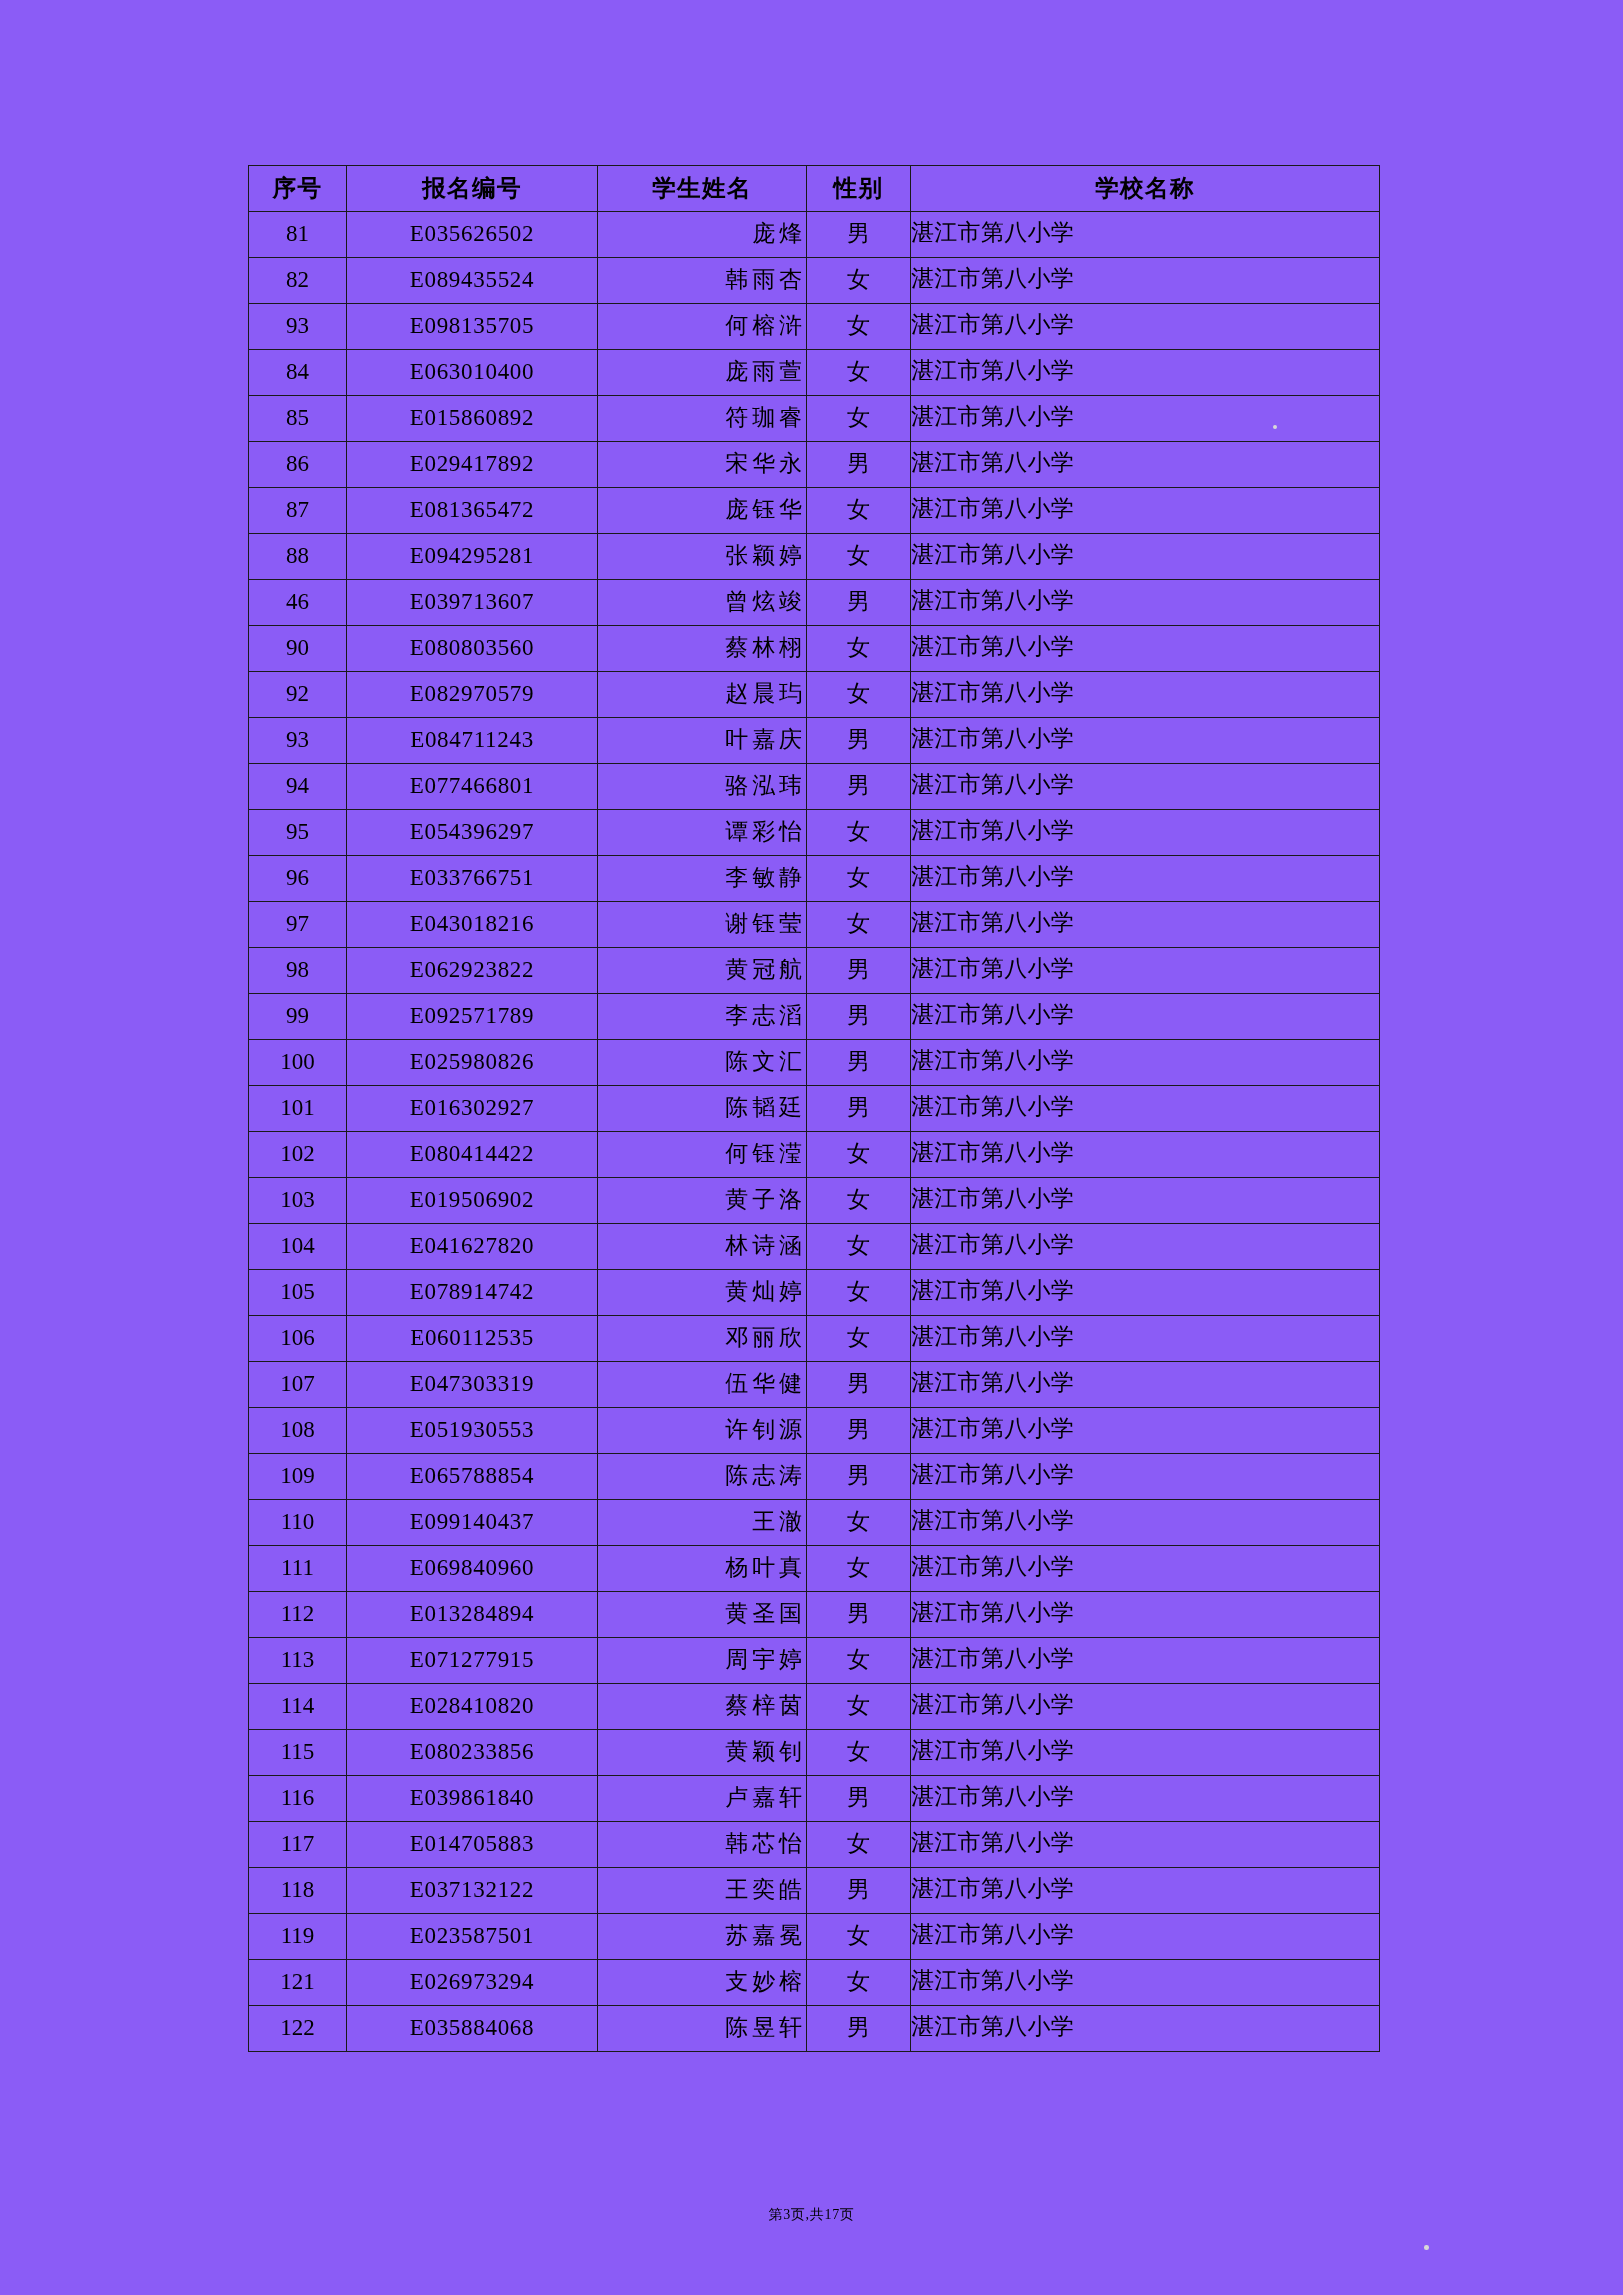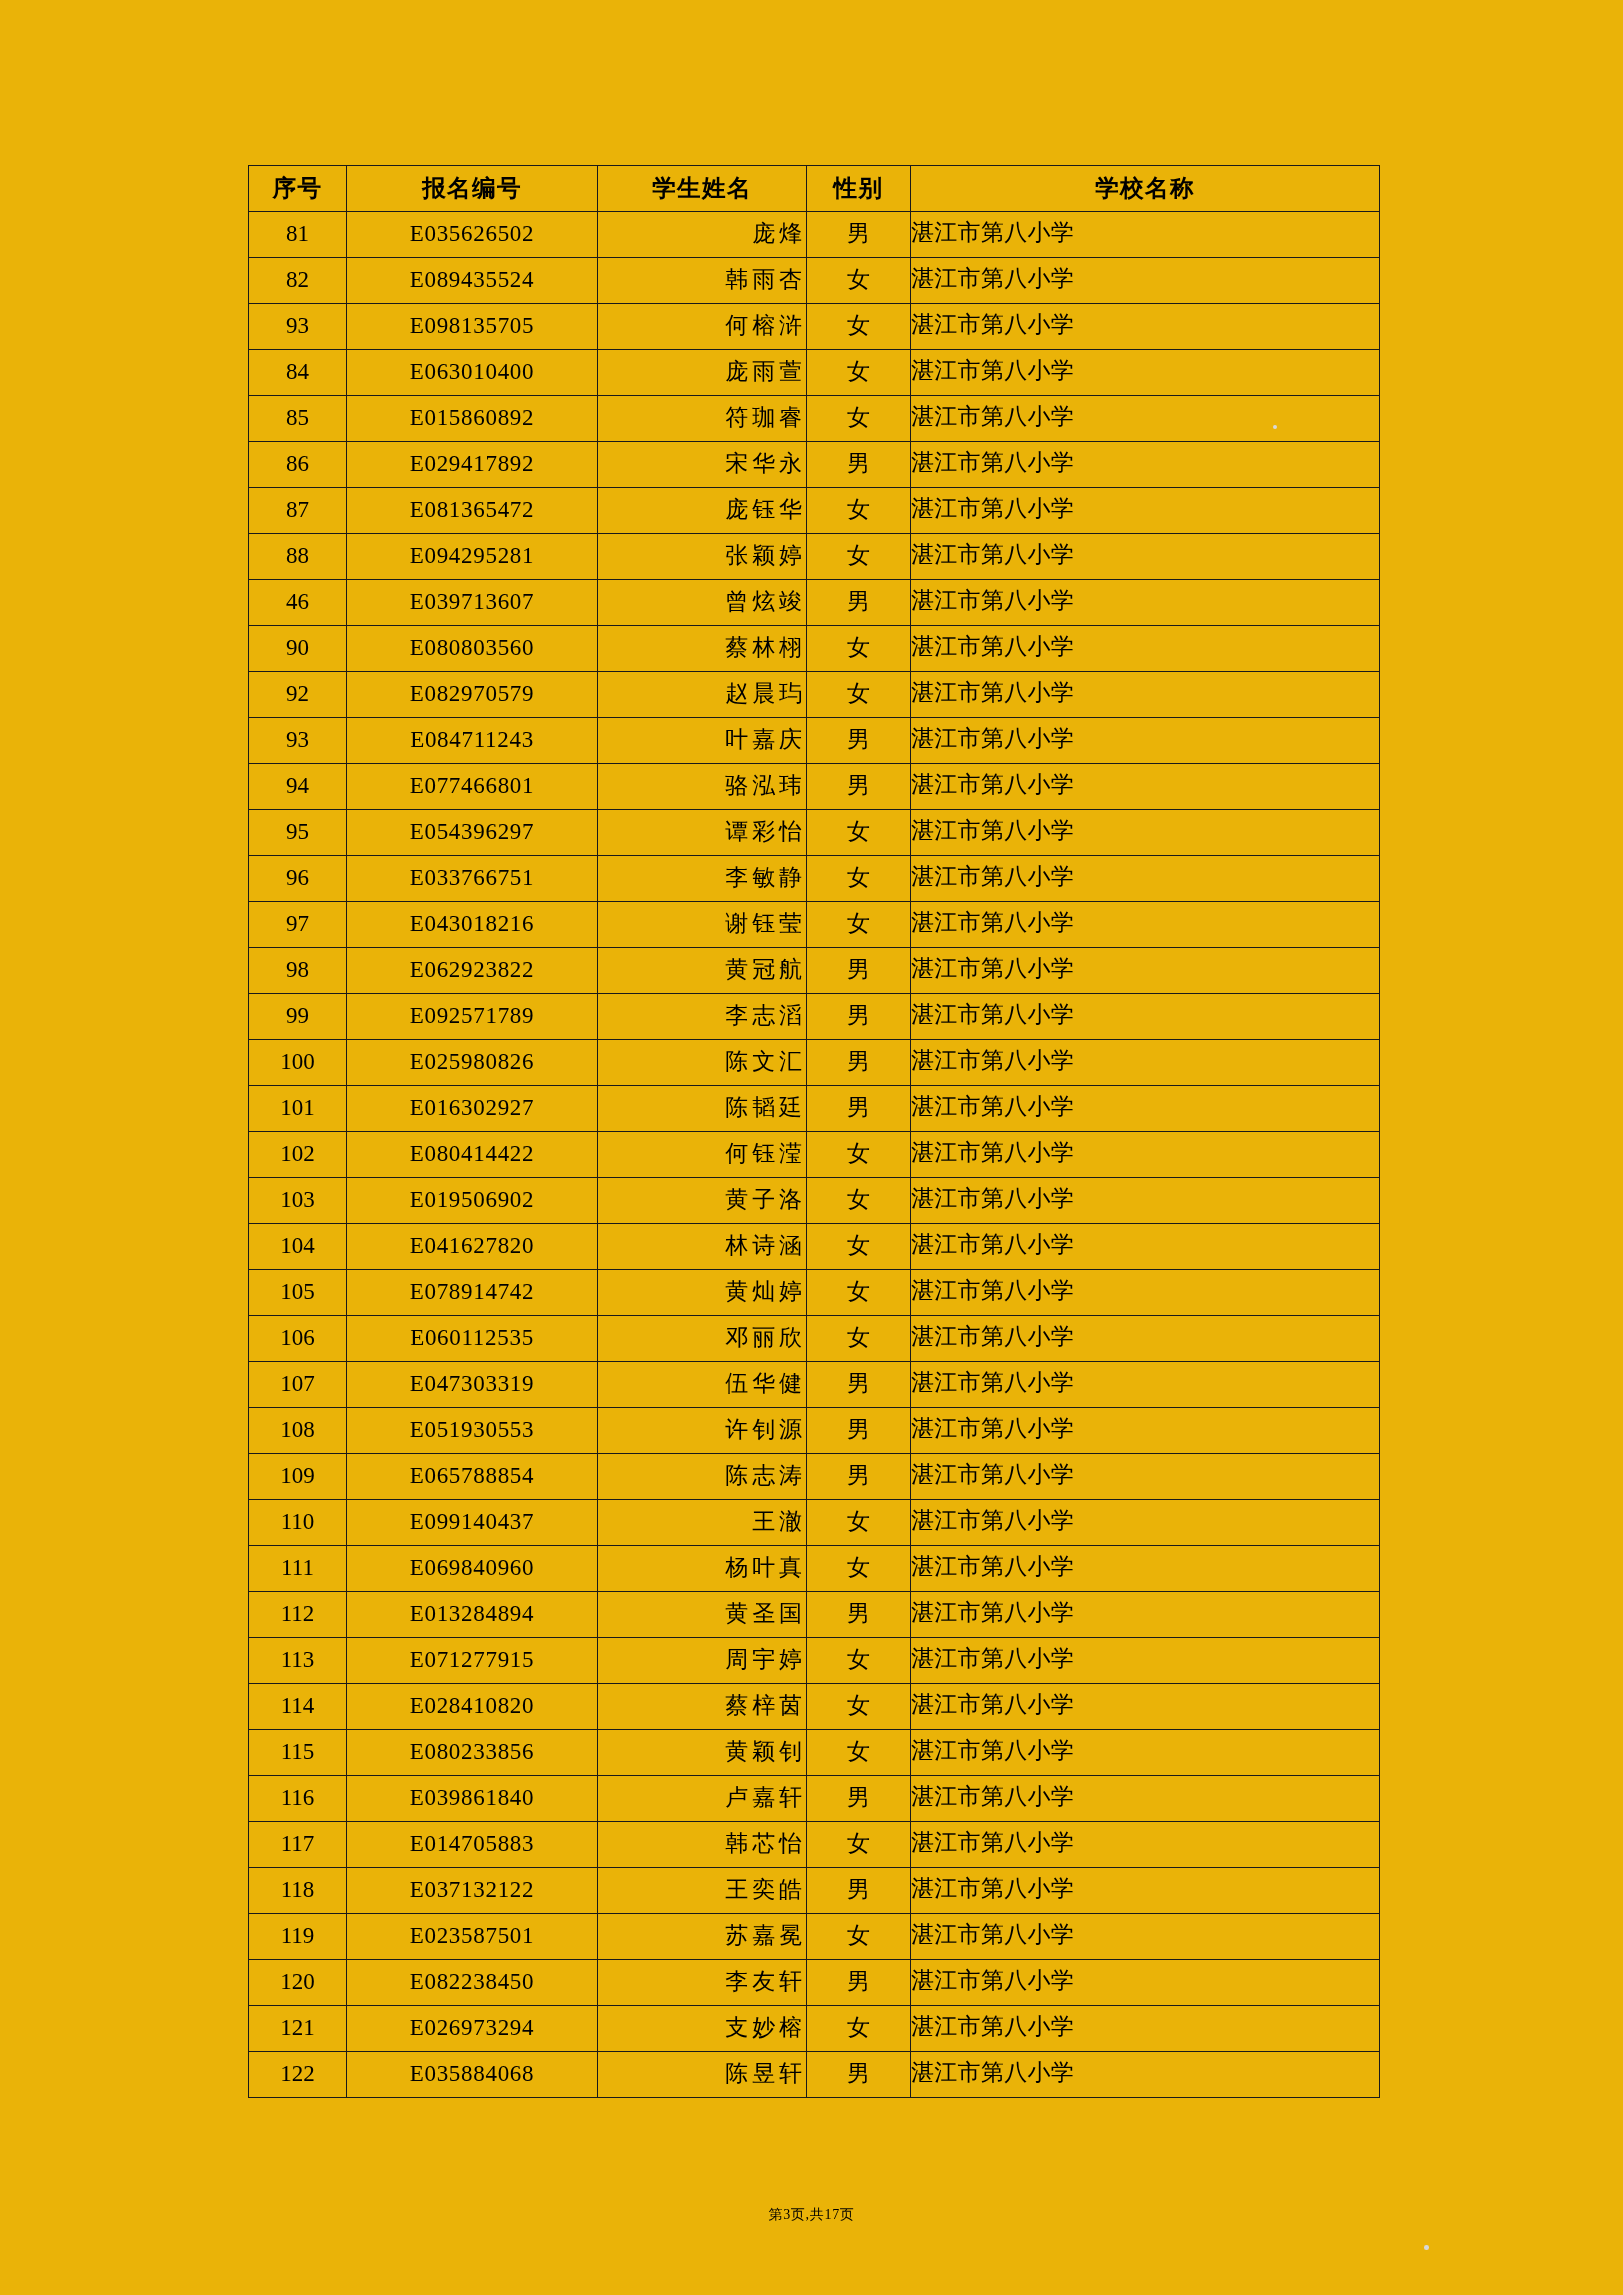--- a/index.html
+++ b/index.html
@@ -12,21 +12,21 @@
     height: 2295px;
     font-family: "Liberation Serif", serif;
     color: #000000;
     position: relative;
   }
   .page {
     position: absolute;
     left: 0; top: 0;
     width: 1623px;
     height: 2295px;
-    background: #eab308;
+    background: #8b5cf6;
   }
   .table-wrap {
     position: absolute;
     left: 248px;
     top: 165px;
     width: 1130px;
   }
   table.roster {
     border-collapse: collapse;
     width: 100%;
@@ -376,27 +376,20 @@
             <td class="school">湛江市第八小学</td>
           </tr>
           <tr>
             <td class="seq">119</td>
             <td class="id">E023587501</td>
             <td class="name">苏嘉冕</td>
             <td class="sex">女</td>
             <td class="school">湛江市第八小学</td>
           </tr>
           <tr>
-            <td class="seq">120</td>
-            <td class="id">E082238450</td>
-            <td class="name">李友轩</td>
-            <td class="sex">男</td>
-            <td class="school">湛江市第八小学</td>
-          </tr>
-          <tr>
             <td class="seq">121</td>
             <td class="id">E026973294</td>
             <td class="name">支妙榕</td>
             <td class="sex">女</td>
             <td class="school">湛江市第八小学</td>
           </tr>
           <tr>
             <td class="seq">122</td>
             <td class="id">E035884068</td>
             <td class="name">陈昱轩</td>

